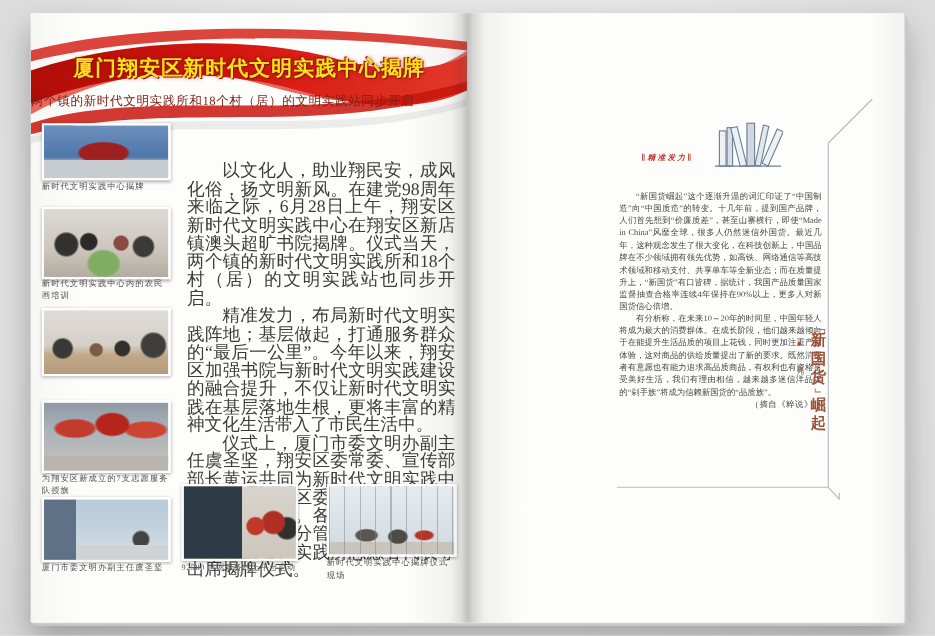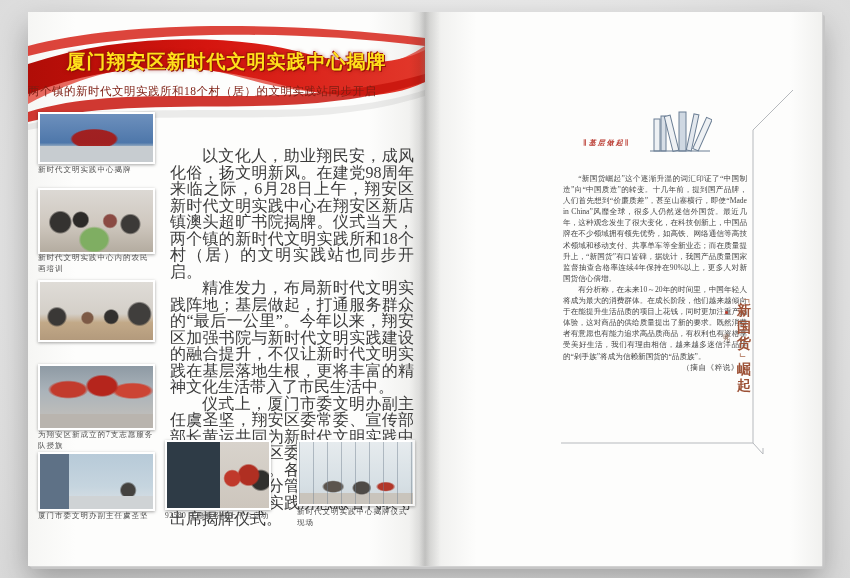--- a/index.html
+++ b/index.html
@@ -198,21 +198,21 @@
                 <rect x="42" y="9" width="5" height="37" fill="#e3e8ee"></rect>
               </g>
             <g transform="rotate(24 54 30)">
                 <rect x="51" y="12" width="6" height="34"></rect>
               </g>
             <line x1="2" y1="46" x2="62" y2="46"></line>
           </g>
         </svg>
       </div>
 
-      <div class="column-label">∥基层做起∥</div>
+      <div class="column-label">∥精准发力∥</div>
 
       <div class="article">
         <p>“新国货崛起”这个逐渐升温的词汇印证了“中国制造”向“中国质造”的转变。十几年前，提到国产品牌，人们首先想到“价廉质差”，甚至山寨横行，即使“Made in China”风靡全球，很多人仍然迷信外国货。最近几年，这种观念发生了很大变化，在科技创新上，中国品牌在不少领域拥有领先优势，如高铁、网络通信等高技术领域和移动支付、共享单车等全新业态；而在质量提升上，“新国货”有口皆碑，据统计，我国产品质量国家监督抽查合格率连续4年保持在90%以上，更多人对新国货信心倍增。</p>
         <p>有分析称，在未来10～20年的时间里，中国年轻人将成为最大的消费群体。在成长阶段，他们越来越倾向于在能提升生活品质的项目上花钱，同时更加注重产品体验，这对商品的供给质量提出了新的要求。既然消费者有意愿也有能力追求高品质商品，有权利也有资格享受美好生活，我们有理由相信，越来越多迷信洋品牌的“剁手族”将成为信赖新国货的“品质族”。</p>
         <p class="attribution">（摘自《粹说》）</p>
       </div>
 
       <div class="vtitle">
         <span class="vbracket">「</span>
         <span>新</span>

